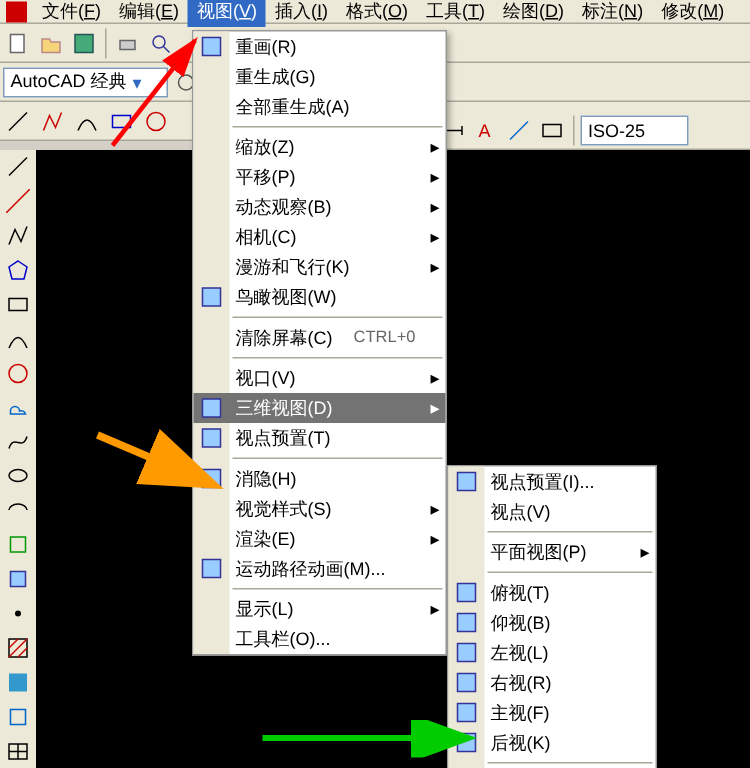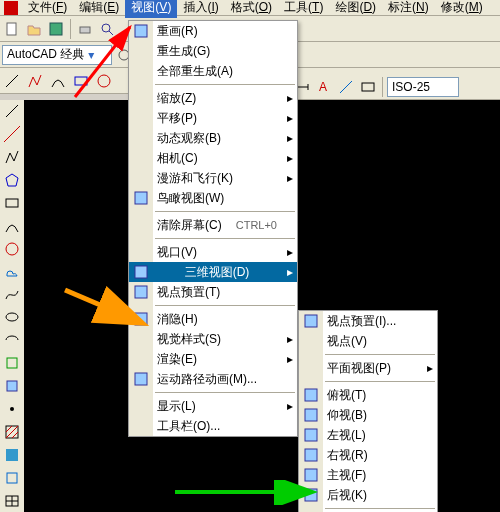--- a/index.html
+++ b/index.html
@@ -15,21 +15,21 @@
   .sep { width:1px; height:20px; background:#aca899; margin:0 2px; }
   .combo { height:20px; background:#fff; border:1px solid #7f9db9; display:flex; align-items:center; padding:0 4px; font-size:11px; }
   .combo .dd { margin-left:4px; color:#316ac5; }
   .drawing { position:absolute; left:24px; top:100px; right:0; bottom:0; background:#000; }
   .tool-col { position:absolute; left:0; top:100px; width:24px; bottom:0; background:#ece9d8; display:flex; flex-direction:column; }
   .tool-col .tbtn { width:22px; height:22px; margin:1px; }
   .menu { position:absolute; background:#fff; border:1px solid #999; box-shadow:2px 2px 4px rgba(0,0,0,.3); }
   .menu .gutter { position:absolute; left:0; top:0; bottom:0; width:24px; background:#ece9d8; }
   .mrow { position:relative; display:flex; align-items:center; height:20px; padding-left:28px; padding-right:20px; white-space:nowrap; }
   .mrow.sep-row { height:1px; background:#aca899; margin:3px 2px 3px 26px; padding:0; }
-  .mrow.hi { background:#0369a1; color:#fff;justify-content:center; }
+  .mrow.hi { background:#737373; color:#fff; }
   .mrow .ico { position:absolute; left:3px; width:18px; height:18px; display:flex; align-items:center; justify-content:center; }
   .mrow .sub { position:absolute; right:4px; }
   .mrow .shortcut { position:absolute; right:20px; color:#666; font-size:11px; }
   .arrow { position:absolute; pointer-events:none; }
 </style>
 </head>
 <body>
 
 <div class="menubar">
   <div class="logo"></div>

